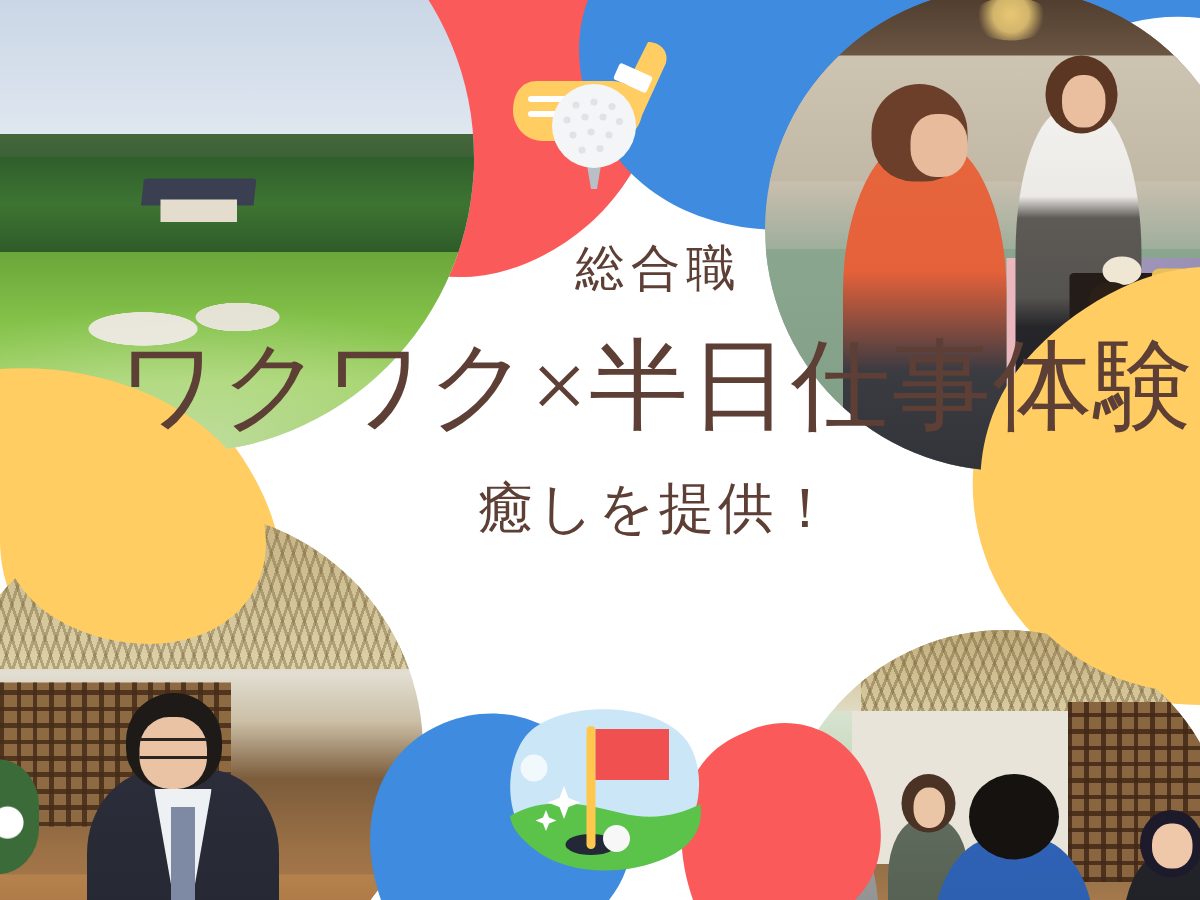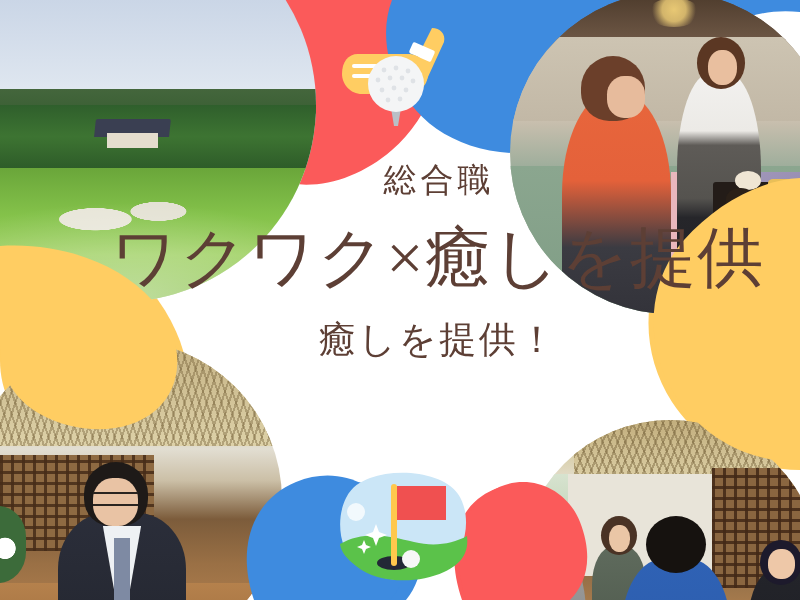--- a/index.html
+++ b/index.html
@@ -485,17 +485,17 @@
 
     <rect x="55" y="18" width="6" height="82" rx="3" fill="#ffc84d"></rect>
 
     <path d="M61,20 L110,20 L110,54 L61,54 Z" fill="#f05050"></path>
 
     <circle cx="75" cy="93" r="9" fill="#f7f7f7"></circle>
   </svg>
 
   <div class="text-wrap">
     <div class="eyebrow">総合職</div>
-    <div class="headline">ワクワク×癒しを提供</div>
+    <div class="headline">ワクワク×半日仕事体験</div>
     <div class="subline">癒しを提供！</div>
   </div>
 
 </div>
 
 </body></html>

